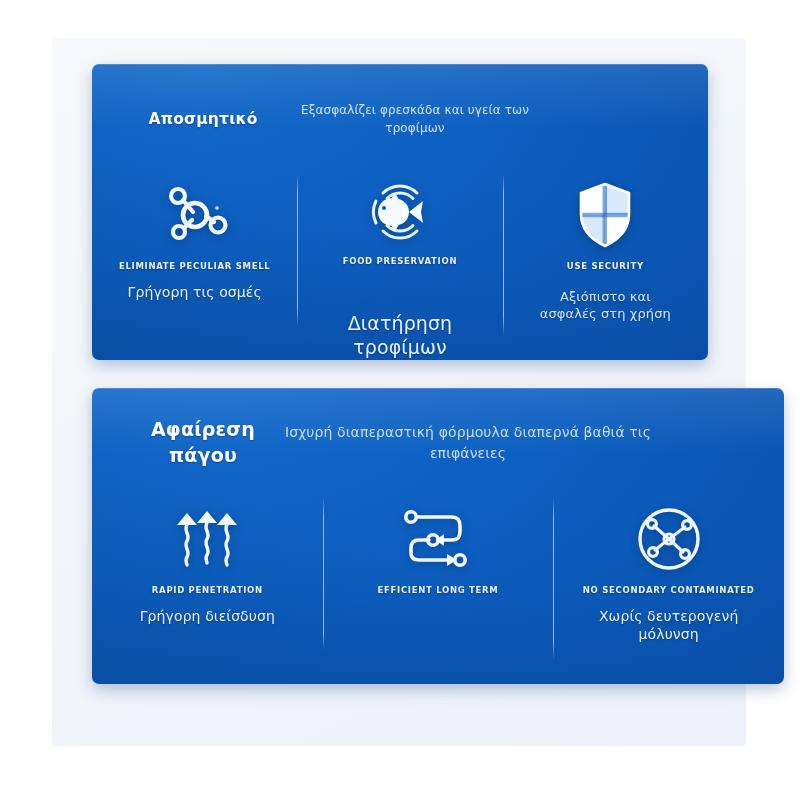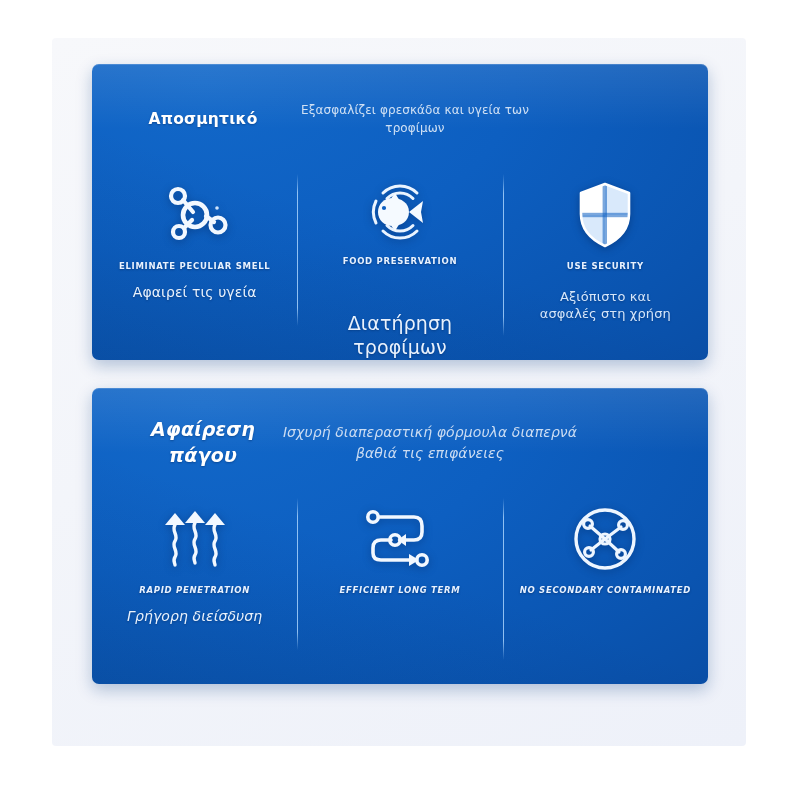--- a/index.html
+++ b/index.html
@@ -39,21 +39,21 @@
   .card::after{
     content:"";
     position:absolute; inset:0;
     background:
       linear-gradient(180deg, rgba(255,255,255,0.10) 0%, rgba(255,255,255,0.0) 22%),
       linear-gradient(200deg, rgba(255,255,255,0.0) 55%, rgba(4,48,104,0.20) 100%);
     pointer-events:none;
   }
 
   #card-deodorant { left: 92px; top: 64px;  width: 616px; height: 296px; }
-  #card-deicing   { left: 92px; top: 388px; width: 616px; height: 296px; font-style: italic; }
+  #card-deicing   { left: 92px; top: 388px; width: 692px; height: 296px; }
 
   
   .card-header {
     position: absolute;
     left: 0; top: 0;
     width: 100%;
     height: 110px;
     display: flex;
     align-items: center;
     z-index: 3;
@@ -171,21 +171,21 @@
               <line x1="47" y1="34" x2="55" y2="40"></line>
             </g>
             <circle cx="36" cy="33" r="12" stroke="#f2f8ff" stroke-width="4.6" fill="none"></circle>
             <circle cx="19" cy="14" r="7" stroke="#f2f8ff" stroke-width="4.2" fill="none"></circle>
             <circle cx="20" cy="50" r="6" stroke="#f2f8ff" stroke-width="4.2" fill="none"></circle>
             <circle cx="59" cy="43" r="7.5" stroke="#f2f8ff" stroke-width="4.2" fill="none"></circle>
             <circle cx="58" cy="26" r="1.8" fill="#cfe4fb"></circle>
           </svg>
         </div>
         <div class="en-label">ELIMINATE PECULIAR SMELL</div>
-        <div class="gr-label mid">Αφαιρεί τις υγεία</div>
+        <div class="gr-label mid">Γρήγορη τις οσμές</div>
       </div>
 
       <div class="feature">
         <div class="icon-wrap">
           <svg width="70" height="66" viewBox="0 0 70 66" fill="none">
             <g stroke="#eaf4ff" stroke-width="3" stroke-linecap="round" fill="none">
               <path d="M18 14 A24 24 0 0 1 52 14"></path>
               <path d="M22 19.5 A18 18 0 0 1 48 19.5"></path>
               <path d="M18 52 A24 24 0 0 0 52 52"></path>
               <path d="M22 46.5 A18 18 0 0 0 48 46.5"></path>
@@ -294,17 +294,18 @@
             <g stroke="#eef6ff" stroke-width="3.2" fill="none">
               <circle cx="34" cy="34" r="5"></circle>
               <circle cx="17" cy="19" r="4.4"></circle>
               <circle cx="52" cy="20" r="4.4"></circle>
               <circle cx="18" cy="47" r="4.4"></circle>
               <circle cx="50" cy="49" r="4.4"></circle>
             </g>
           </svg>
         </div>
         <div class="en-label">NO SECONDARY CONTAMINATED</div>
+        <div class="gr-label mid">Χωρίς δευτερογενή μόλυνση</div>
       </div>
     </div>
   </div>
 
 </div>
 
 </body></html>

